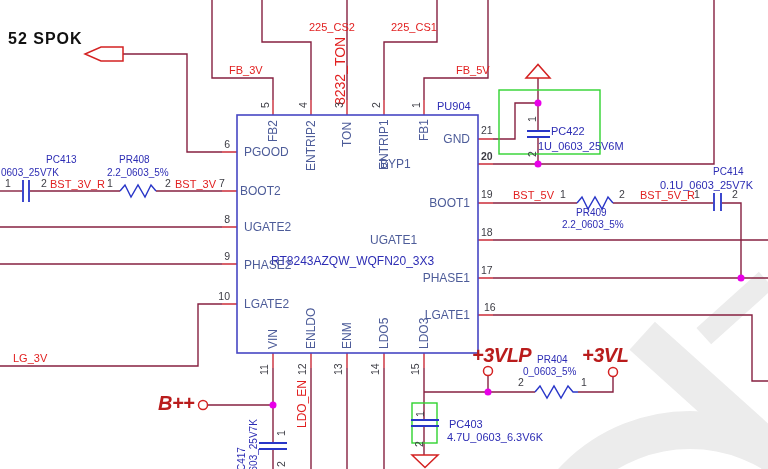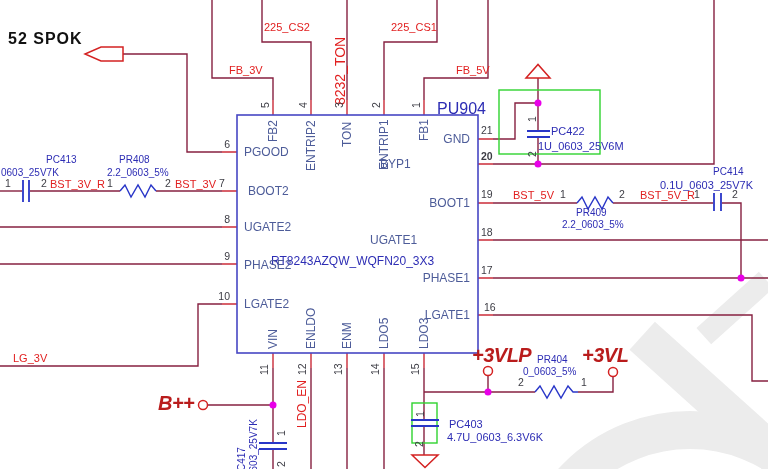--- a/index.html
+++ b/index.html
@@ -110,43 +110,43 @@
     <circle cx="538" cy="103" r="3.5"></circle>
     <circle cx="538" cy="164" r="3.5"></circle>
     <circle cx="741" cy="278" r="3.5"></circle>
     <circle cx="273" cy="405" r="3.5"></circle>
     <circle cx="488" cy="392" r="3.5"></circle>
   </g>
 </svg>
 
 <div class="lbl flagtxt" style="left:8px;top:30px;">52  SPOK</div>
 
-<div class="lbl net" style="left:264px;top:21px;">225_CS2</div>
+<div class="lbl net" style="left:264px;top:21px;padding-left:45px;">225_CS2</div>
 <div class="lbl net" style="left:391px;top:21px;">225_CS1</div>
 <div class="lbl net" style="left:229px;top:64px;">FB_3V</div>
 <div class="lbl net" style="left:456px;top:64px;">FB_5V</div>
 <div class="lbl net vt" style="left:333px;top:105px;font-size:14px;">8232_TON</div>
 
-<div class="lbl cmp11" style="left:437px;top:100px;font-size:16px;">PU904</div>
+<div class="lbl cmp11" style="left:437px;top:100px;font-size:11px;">PU904</div>
 <div class="lbl partno" style="left:271px;top:255px;">RT8243AZQW_WQFN20_3X3</div>
 
 <div class="lbl pname vt" style="left:267px;top:142px;">FB2</div>
 <div class="lbl pname vt" style="left:305px;top:171px;">ENTRIP2</div>
 <div class="lbl pname vt" style="left:341px;top:147px;">TON</div>
 <div class="lbl pname vt" style="left:378px;top:170px;">ENTRIP1</div>
 <div class="lbl pname vt" style="left:418px;top:141px;">FB1</div>
 
 <div class="lbl pnum vt" style="left:260px;top:108px;">5</div>
 <div class="lbl pnum vt" style="left:298px;top:108px;">4</div>
 <div class="lbl pnum vt" style="left:334px;top:108px;">3</div>
 <div class="lbl pnum vt" style="left:371px;top:108px;">2</div>
 <div class="lbl pnum vt" style="left:411px;top:108px;">1</div>
 
 <div class="lbl pname" style="left:244px;top:146px;">PGOOD</div>
-<div class="lbl pname" style="left:248px;top:185px;">BOOT2</div>
+<div class="lbl pname" style="left:240px;top:185px;">BOOT2</div>
 <div class="lbl pname" style="left:244px;top:221px;">UGATE2</div>
 <div class="lbl pname" style="left:244px;top:259px;">PHASE2</div>
 <div class="lbl pname" style="left:244px;top:298px;">LGATE2</div>
 
 <div class="lbl pnum rnum" style="top:139px;">6</div>
 <div class="lbl pnum" style="left:219px;top:178px;">7</div>
 <div class="lbl pnum rnum" style="top:214px;">8</div>
 <div class="lbl pnum rnum" style="top:251px;">9</div>
 <div class="lbl pnum rnum" style="top:291px;">10</div>
 

